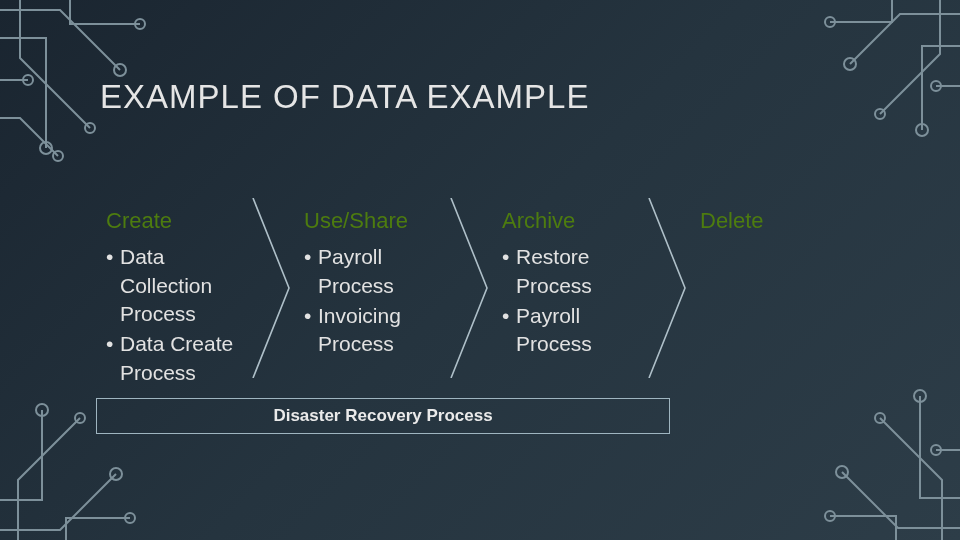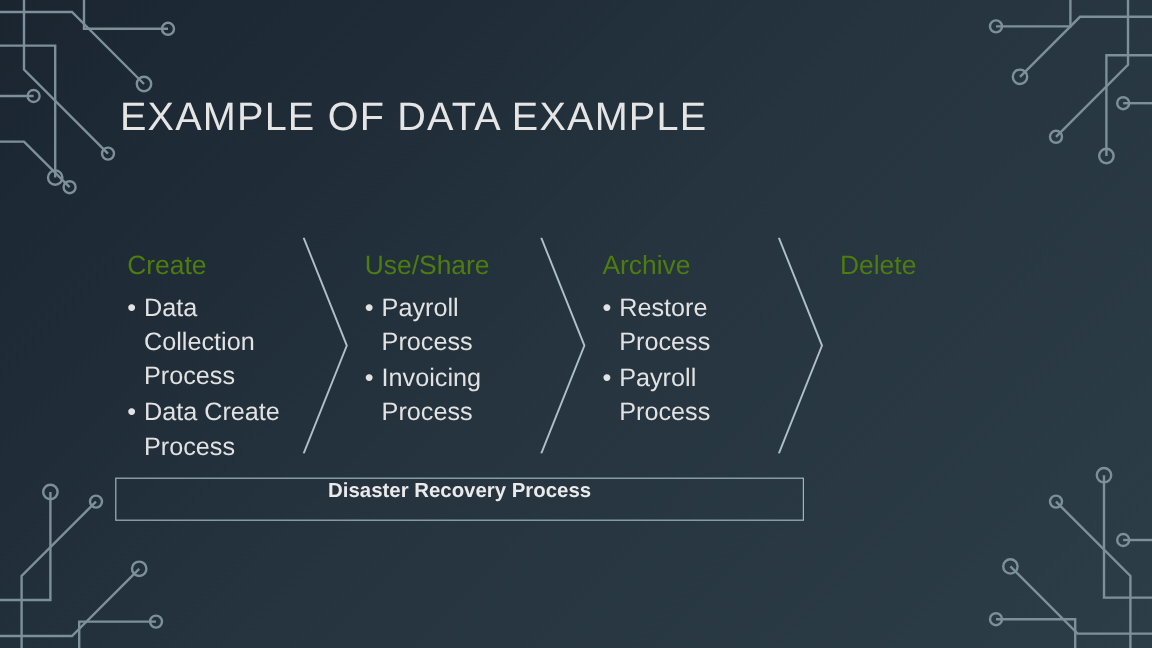--- a/index.html
+++ b/index.html
@@ -80,21 +80,21 @@
 
   .underbox {
     position: absolute;
     top: 398px;
     left: 96px;
     width: 574px;
     height: 36px;
     border: 1.5px solid #9fb5c0;
     background: transparent;
     display: flex;
-    align-items: flex-start;
+    align-items: center;
     justify-content: center;
     font-size: 17px;
     font-weight: 600;
     color: #eaeaea;
   }
 </style>
 </head>
 <body>
 
 <div class="circuit" style="top:0;left:0">

